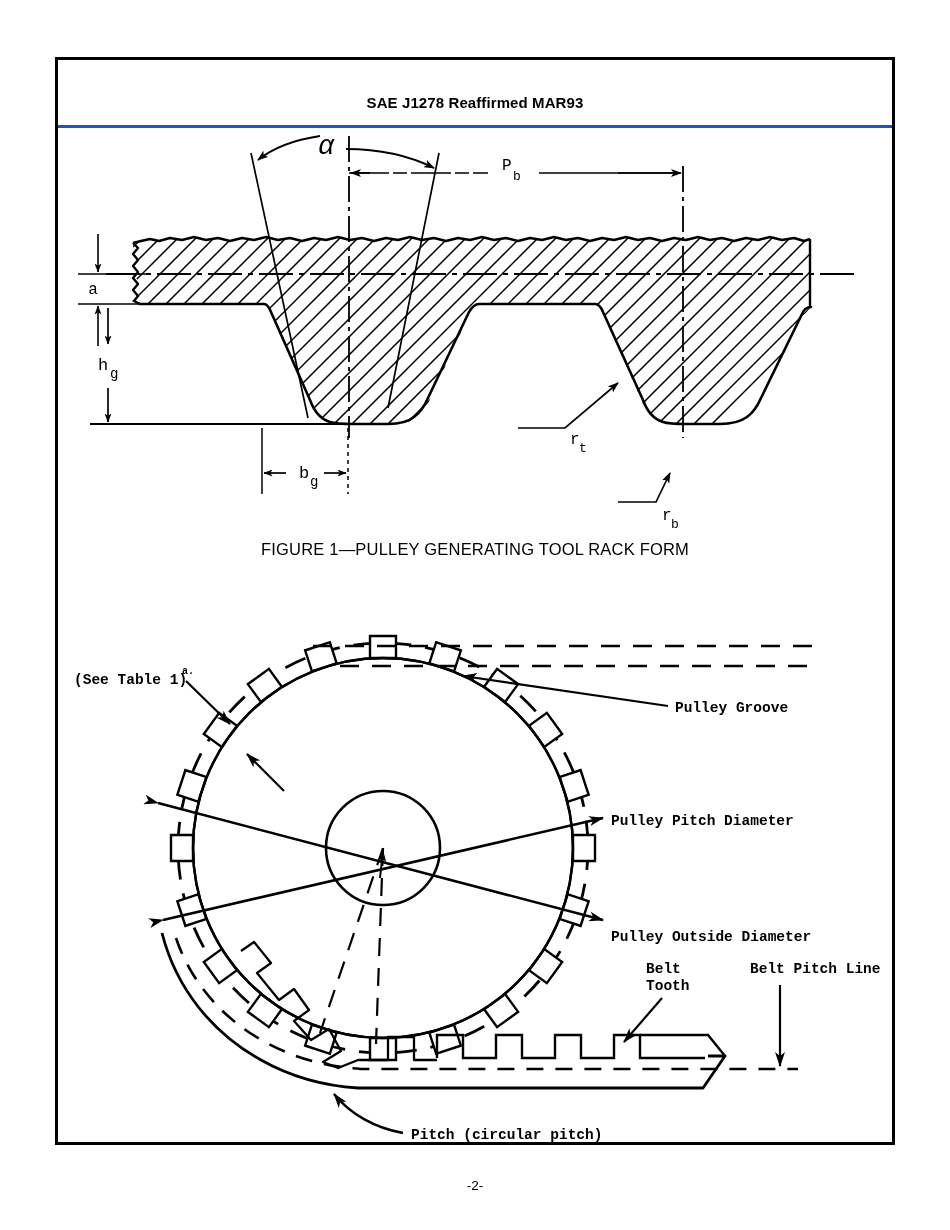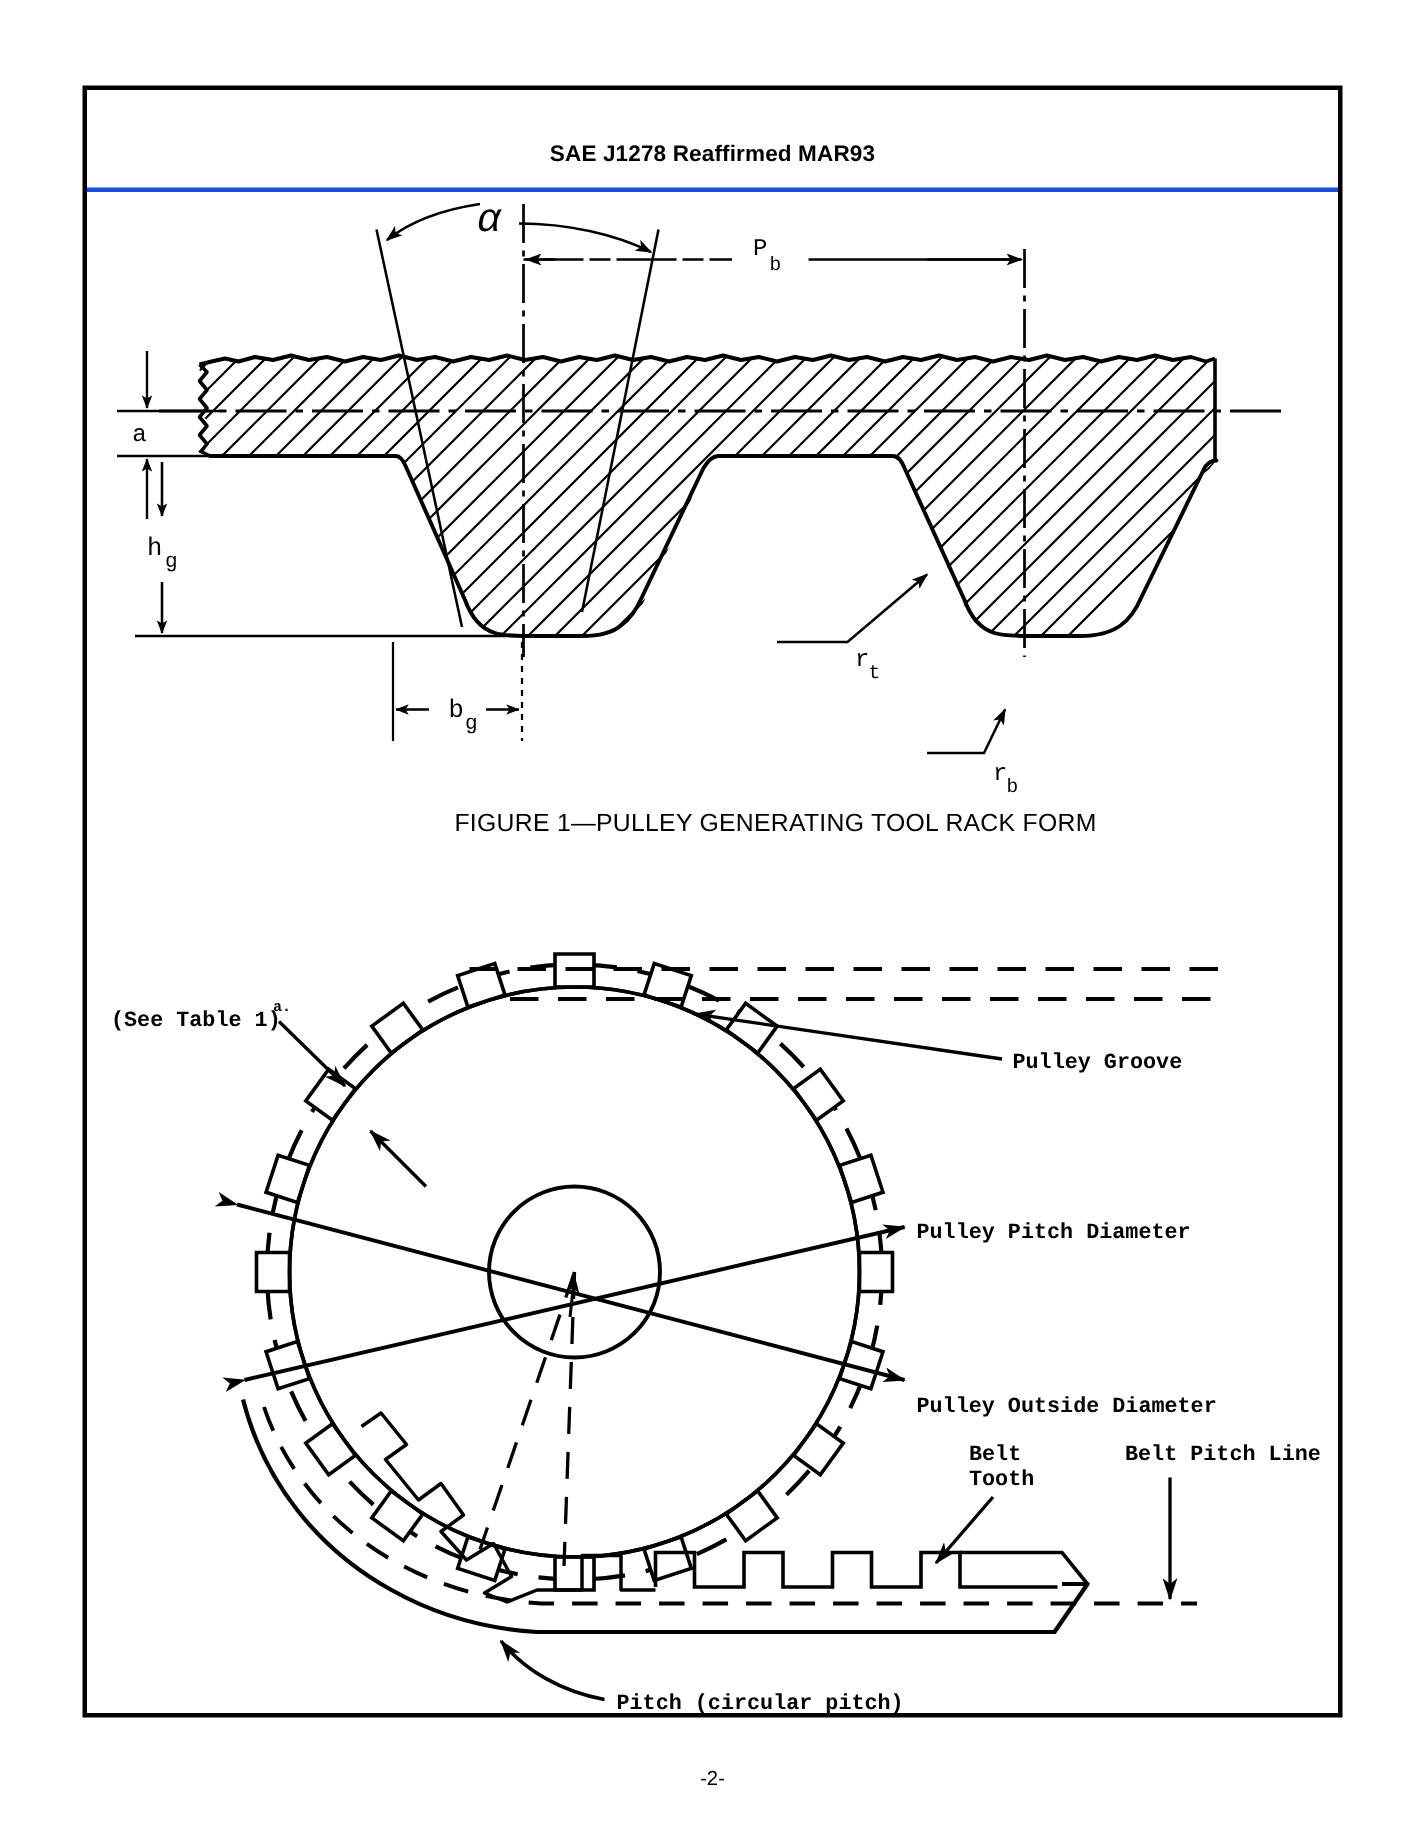--- a/index.html
+++ b/index.html
@@ -58,21 +58,21 @@
     height: calc(100% - 48px);
   }
   .fig-caption {
     position: absolute;
     width: 100%;
     text-align: center;
     font-size: 16.5px;
     font-family: "Liberation Sans", sans-serif;
     letter-spacing: 0.2px;
   }
-  #fig1-caption { top: 432px; padding-left: 42px; }
+  #fig1-caption { top: 432px; }
   #fig2-caption { top: 1043px; }
   .page-number {
     position: absolute;
     left: 0;
     top: 1178px;
     width: 950px;
     text-align: center;
     font-size: 13.5px;
     font-family: "Liberation Sans", sans-serif;
   }

